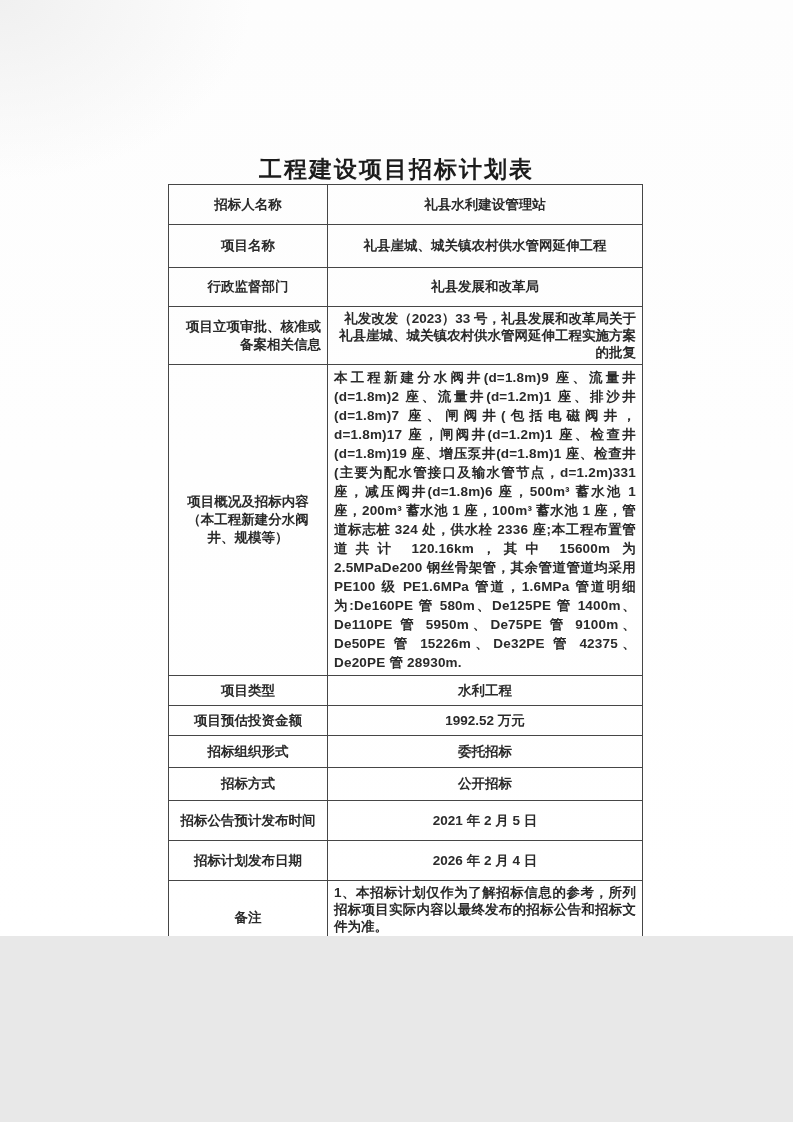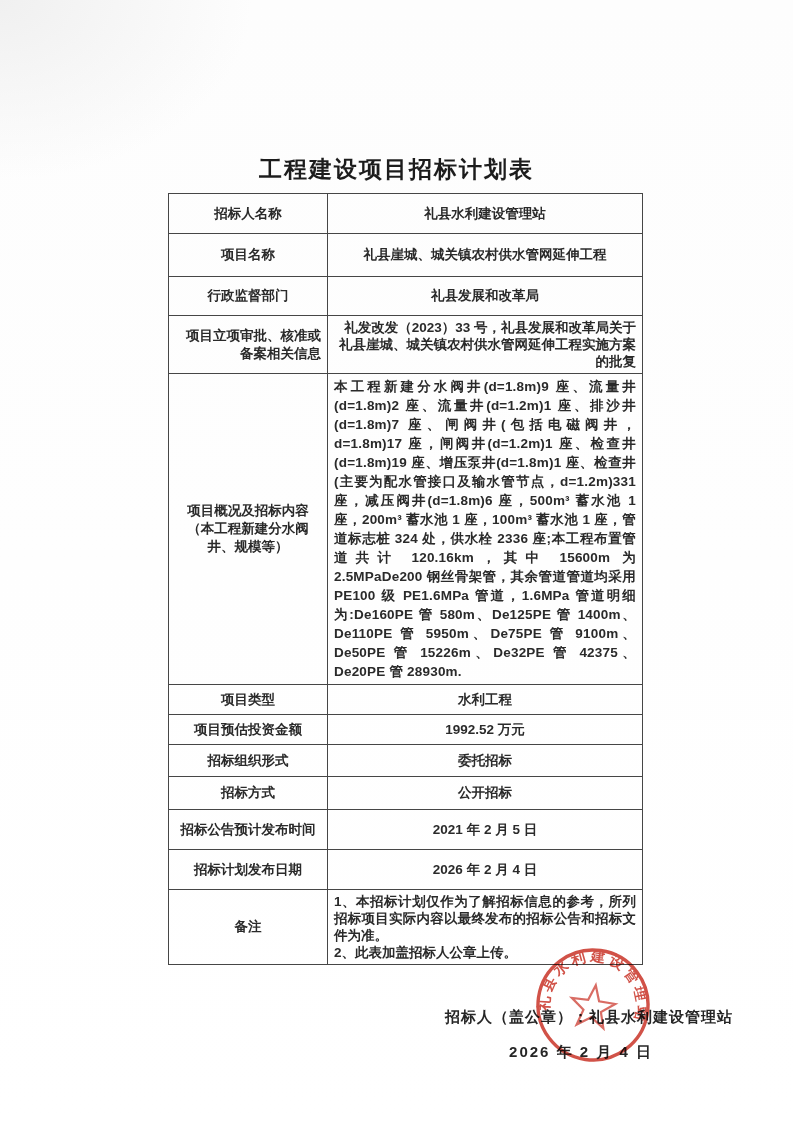--- a/index.html
+++ b/index.html
@@ -4,42 +4,41 @@
 <style>
   * { box-sizing: border-box; }
   html, body { margin: 0; padding: 0; }
   body {
     font-family: "Liberation Sans", sans-serif;
     background: #e8e8e8;
   }
   .page {
     position: relative;
     width: 793px;
-    height: 1122px;
+    height: 936px;
     margin: 0 auto;
     background:
       radial-gradient(ellipse 420px 300px at 0% 0%, #f0f0f0 0%, rgba(255,255,255,0) 60%),
       linear-gradient(180deg, #fdfdfd 0%, #ffffff 100%);
     overflow: hidden;
     color: #262626;
   }
   .doc-title {
     padding-top: 156px;
     text-align: center;
     font-family: "Liberation Serif", serif;
     font-size: 23px;
     font-weight: 700;
     letter-spacing: 2px;
     color: #1c1c1c;
     line-height: 28px;
   }
   table.bid-table {
     border-collapse: collapse;
     margin-left: 168px;
-    margin-top: 9px;
     width: 474px;
     table-layout: fixed;
   }
   table.bid-table td {
     border: 1.6px solid #464646;
     padding: 3px 6px;
     font-size: 13.5px;
     font-weight: 600;
     color: #2a2a2a;
     vertical-align: middle;

